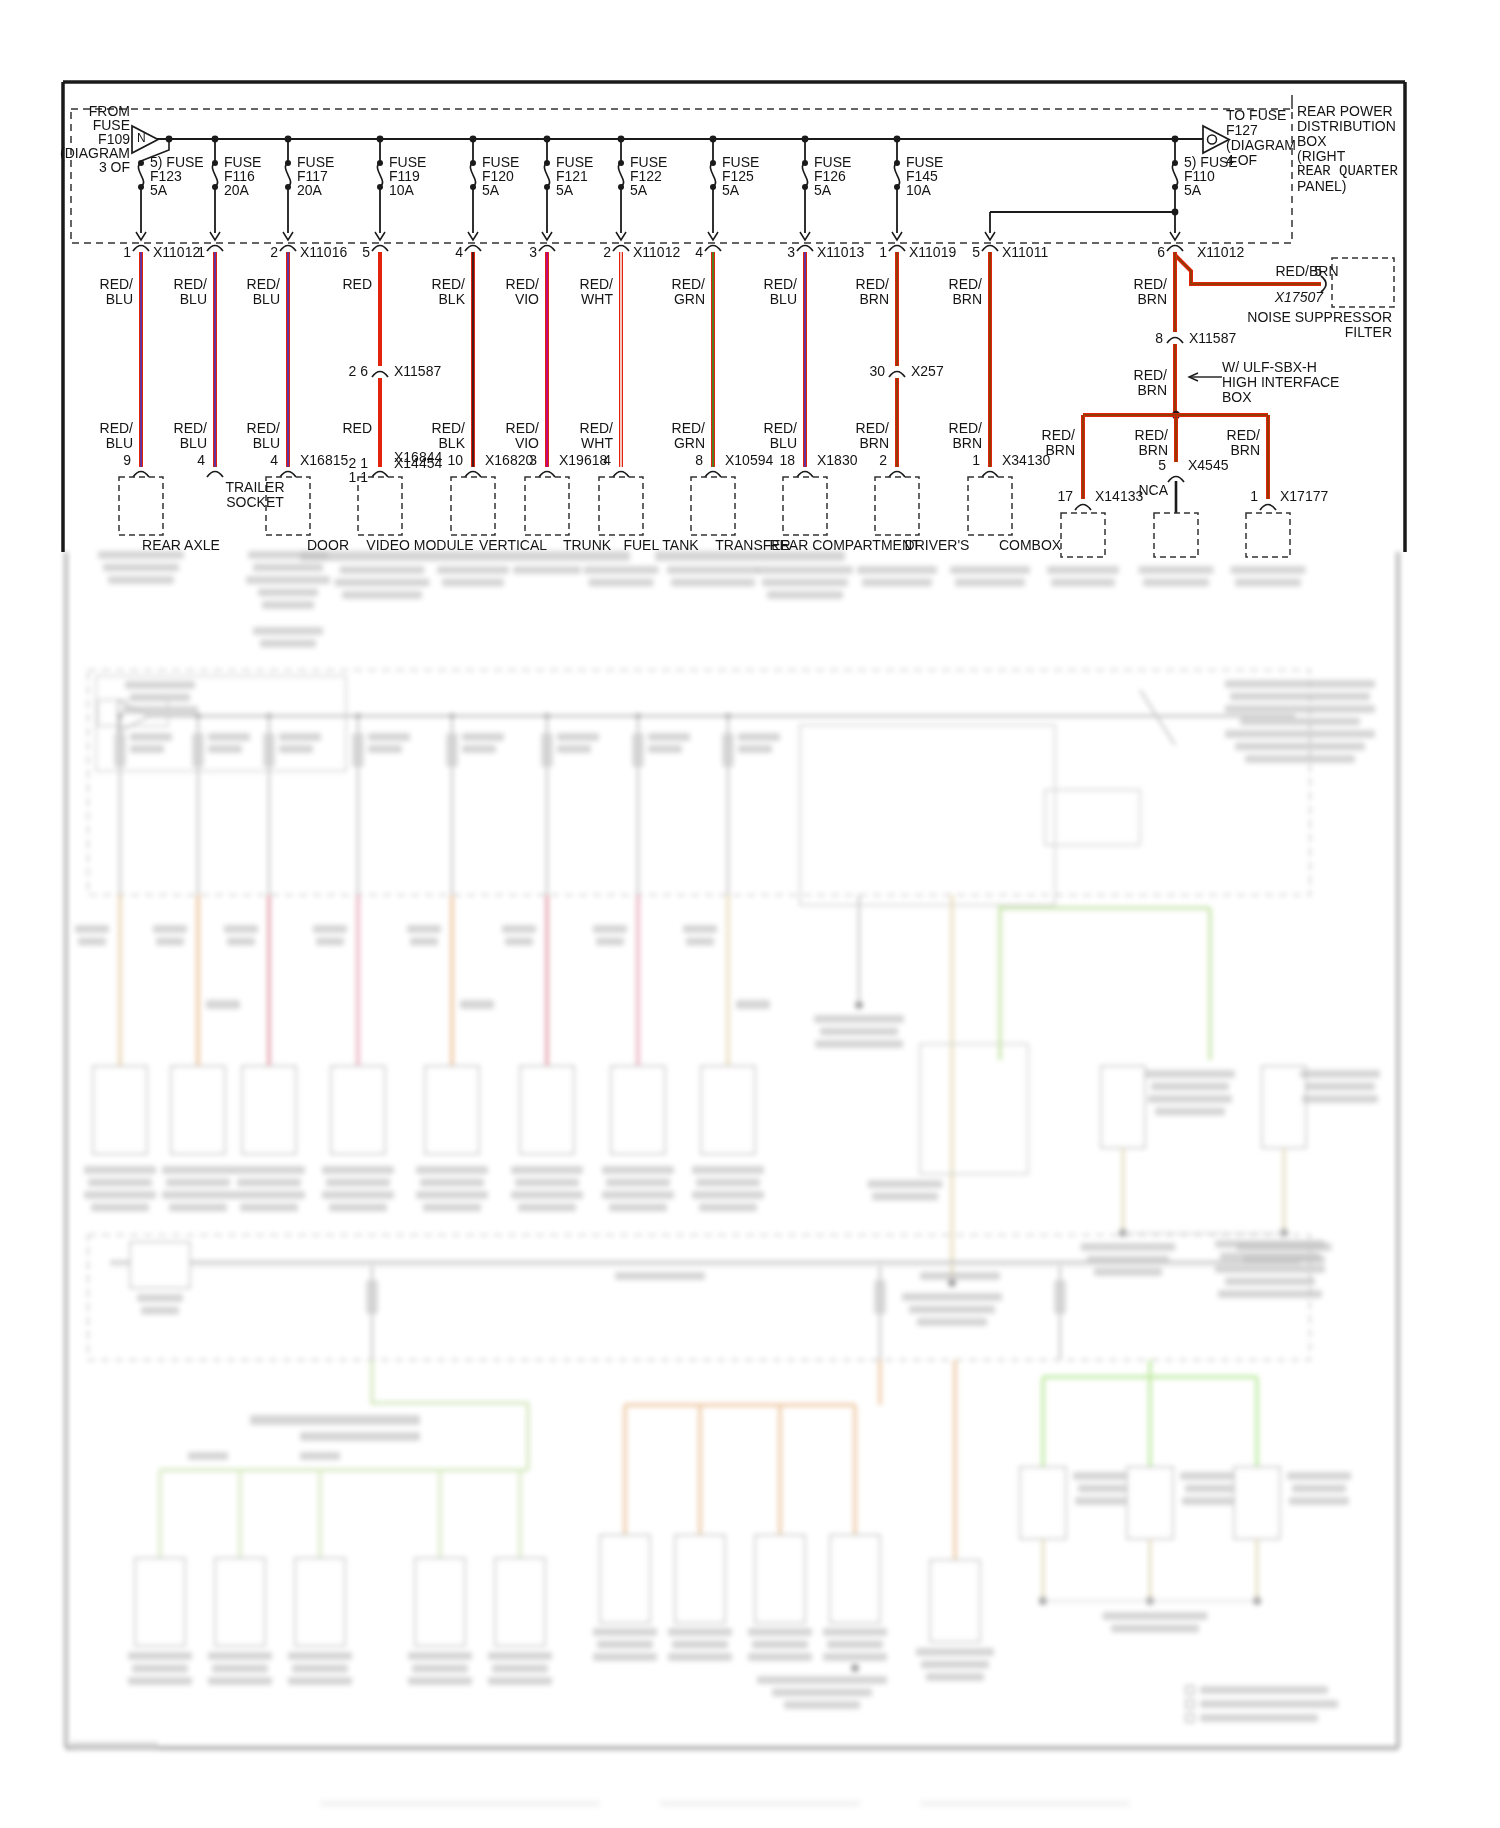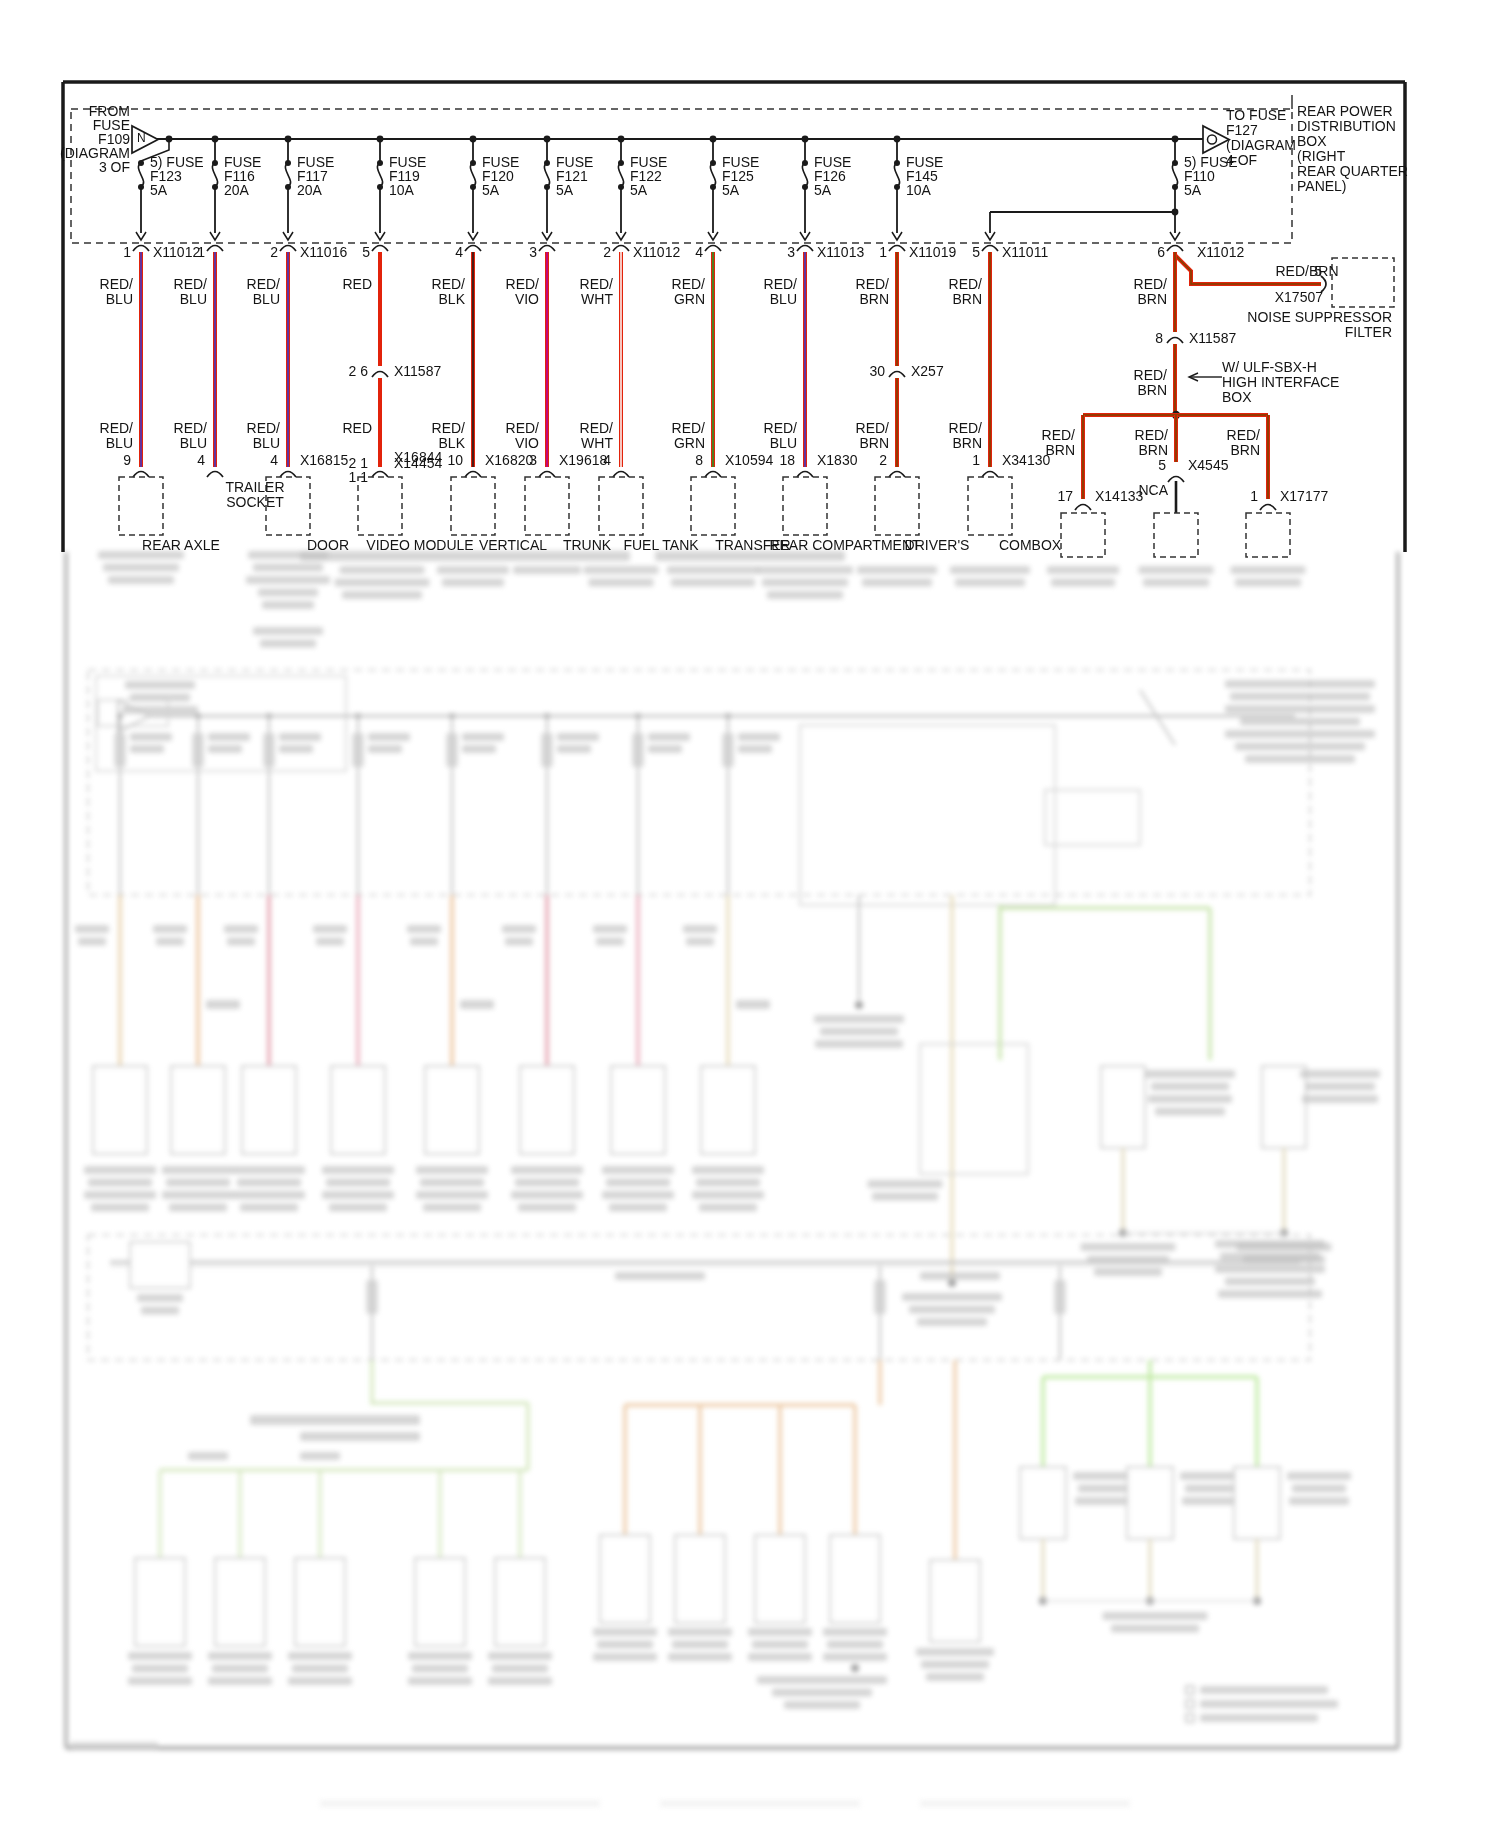--- a/index.html
+++ b/index.html
@@ -526,21 +526,21 @@
       <div class="lbl r" style="left: 130px; top: 146px;">(DIAGRAM</div>
       <div class="lbl r" style="left: 130px; top: 160px;">3 OF</div>
       <div class="lbl l" style="left: 1226px; top: 108px;">TO FUSE</div>
       <div class="lbl l" style="left: 1226px; top: 123px;">F127</div>
       <div class="lbl l" style="left: 1226px; top: 138px;">(DIAGRAM</div>
       <div class="lbl l" style="left: 1226px; top: 153px;">4 OF</div>
       <div class="lbl l" style="left: 1297px; top: 104px;">REAR POWER</div>
       <div class="lbl l" style="left: 1297px; top: 119px;">DISTRIBUTION</div>
       <div class="lbl l" style="left: 1297px; top: 134px;">BOX</div>
       <div class="lbl l" style="left: 1297px; top: 149px;">(RIGHT</div>
-      <div class="lbl l" style="left: 1297px; top: 164px;">REAR QUARTER</div>
+      <div class="lbl l" style="left: 1297px; top: 164px; font-family: Liberation Mono, monospace;">REAR QUARTER</div>
       <div class="lbl l" style="left: 1297px; top: 179px;">PANEL)</div>
       <div class="lbl l" style="left: 150px; top: 155px;">5) FUSE</div>
       <div class="lbl l" style="left: 150px; top: 169px; text-align: center;">F123</div>
       <div class="lbl l" style="left: 150px; top: 183px;">5A</div>
       <div class="lbl l" style="left: 224px; top: 155px;">FUSE</div>
       <div class="lbl l" style="left: 224px; top: 169px; text-align: right;">F116</div>
       <div class="lbl l" style="left: 224px; top: 183px;">20A</div>
       <div class="lbl l" style="left: 297px; top: 155px;">FUSE</div>
       <div class="lbl l" style="left: 297px; top: 169px;">F117</div>
       <div class="lbl l" style="left: 297px; top: 183px;">20A</div>
@@ -660,21 +660,21 @@
       <div class="lbl r" style="left: 982px; top: 292px;">BRN</div>
       <div class="lbl r" style="left: 982px; top: 421px;">RED/</div>
       <div class="lbl r" style="left: 982px; top: 436px;">BRN</div>
       <div class="lbl r" style="left: 980px; top: 453px;">1</div>
       <div class="lbl l" style="left: 1002px; top: 453px;">X34130</div>
       <div class="lbl c" style="left: 990px; top: 538px;">COMBOX</div>
       <div class="lbl r" style="left: 1165px; top: 245px;">6</div>
       <div class="lbl l" style="left: 1197px; top: 245px;">X11012</div>
       <div class="lbl c" style="left: 1267px; top: 264px;">RED/BRN</div>
       <div class="lbl r" style="left: 1322px; top: 264px;">5</div>
-      <div class="lbl r" style="left: 1323px; top: 290px;">X17507</div>
+      <div class="lbl r" style="left: 1323px; top: 290px; font-style: italic;">X17507</div>
       <div class="lbl r" style="left: 1392px; top: 310px;">NOISE SUPPRESSOR</div>
       <div class="lbl r" style="left: 1392px; top: 325px;">FILTER</div>
       <div class="lbl r" style="left: 1167px; top: 277px;">RED/</div>
       <div class="lbl r" style="left: 1167px; top: 292px;">BRN</div>
       <div class="lbl r" style="left: 1163px; top: 331px;">8</div>
       <div class="lbl l" style="left: 1189px; top: 331px;">X11587</div>
       <div class="lbl r" style="left: 1167px; top: 368px;">RED/</div>
       <div class="lbl r" style="left: 1167px; top: 383px;">BRN</div>
       <div class="lbl l" style="left: 1222px; top: 360px;">W/ ULF-SBX-H</div>
       <div class="lbl l" style="left: 1222px; top: 375px;">HIGH INTERFACE</div>

